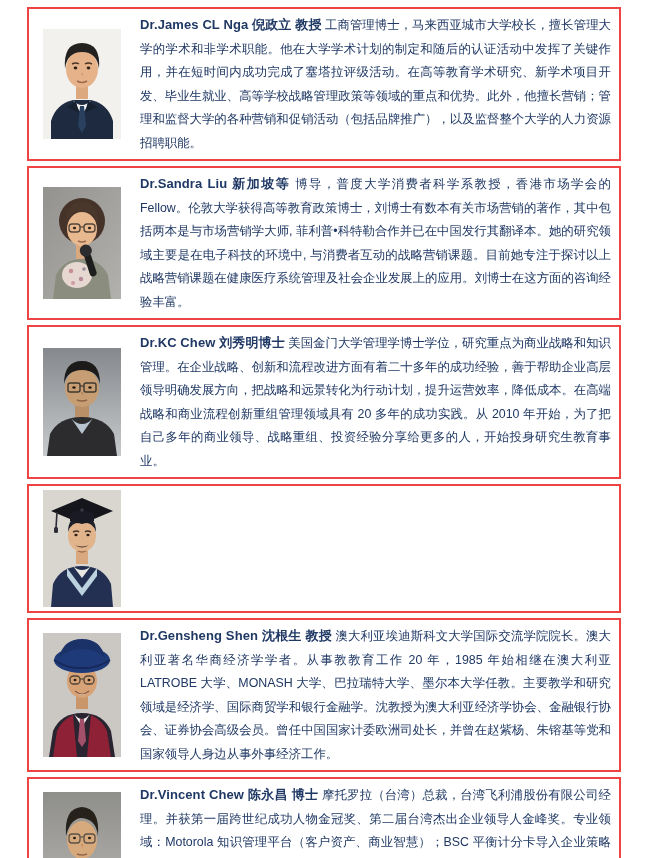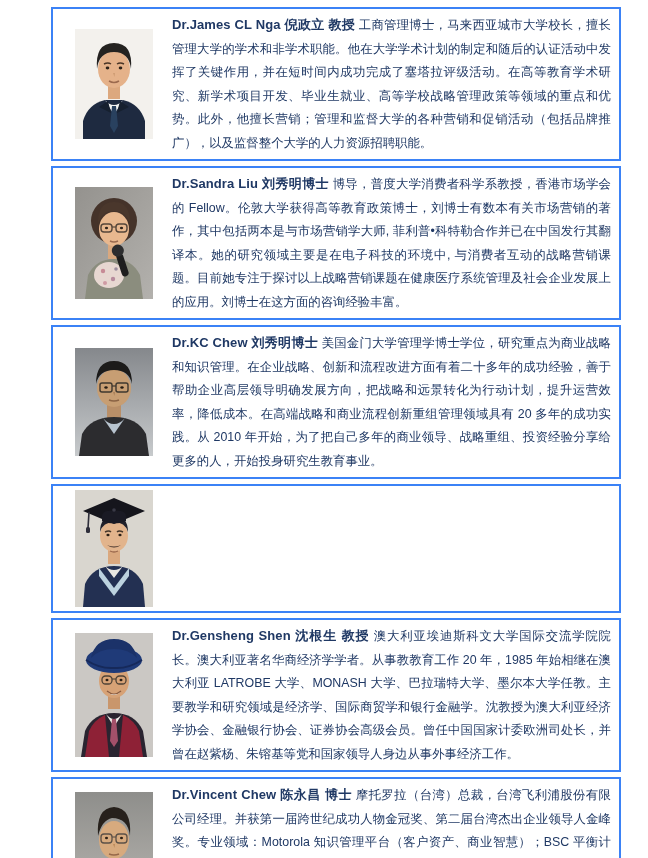--- a/index.html
+++ b/index.html
@@ -1,27 +1,26 @@
 <!DOCTYPE html>
 <html><head>
 <meta charset="utf-8">
 <style>
   html,body { margin:0; padding:0; background:#ffffff; }
   body { font-family:"Liberation Sans","DejaVu Sans",sans-serif; }
   .page { position:relative; width:648px; height:858px; background:#ffffff; overflow:hidden; }
   .stack { position:absolute; left:27px; top:7px; width:594px; }
   .card {
     box-sizing:border-box;
-    border:2px solid #3b82f6;
+    border:2px solid #ef4444;
     background:#ffffff;
     display:flex;
     align-items:center;
-    padding:4px 8px 4px 22px;
+    padding:4px 8px 4px 14px;
     margin-bottom:5px;
-    margin-left:24px;
   }
   .card.h1{min-height:134px}.card.h2{min-height:121px}.card.h3{min-height:121px}
   .card.h4{min-height:129px}.card.h5{min-height:154px}.card.h6{min-height:152px}
   .photo { flex:0 0 78px; margin-right:19px; align-self:center; }
   .photo svg { display:block; }
   .bio {
     flex:1;
     color:#1F3864;
     font-size:12.4px;
     line-height:23.5px;
@@ -87,21 +86,21 @@
           <ellipse cx="31.5" cy="41" rx="1.6" ry="1.3" fill="#2e231b"></ellipse>
           <ellipse cx="46.5" cy="41" rx="1.6" ry="1.3" fill="#2e231b"></ellipse>
           <path d="M35 54 Q39 56 43 54" stroke="#9a6a50" stroke-width="1.4" fill="none"></path>
           <g transform="rotate(-18 47 78)">
             <rect x="44" y="66" width="7" height="24" rx="3.5" fill="#1e1e1e"></rect>
             <circle cx="47.5" cy="63" r="6" fill="#2c2c2e"></circle>
           </g>
         </svg>
       </div>
       <div class="bio">
-        <span class="name">Dr.Sandra Liu 刘秀明博士</span>
+        <span class="name">Dr.Sandra Liu 新加坡等</span>
         <span>博导，普度大学消费者科学系教授，香港市场学会的 Fellow。伦敦大学获得高等教育政策博士，刘博士有数本有关市场营销的著作，其中包括两本是与市场营销学大师, 菲利普•科特勒合作并已在中国发行其翻译本。她的研究领域主要是在电子科技的环境中, 与消费者互动的战略营销课题。目前她专注于探讨以上战略营销课题在健康医疗系统管理及社会企业发展上的应用。刘博士在这方面的咨询经验丰富。</span>
       </div>
     </div>
 
     <div class="card h3">
       <div class="photo" aria-label="man-glasses-dark-jacket-light-blue-shirt-gray-background">
         <svg width="78" height="108" viewBox="0 0 78 108" xmlns="http://www.w3.org/2000/svg">
           <defs>
             <linearGradient id="bg3" x1="0" y1="0" x2="0" y2="1">
               <stop offset="0" stop-color="#85888c"></stop>

